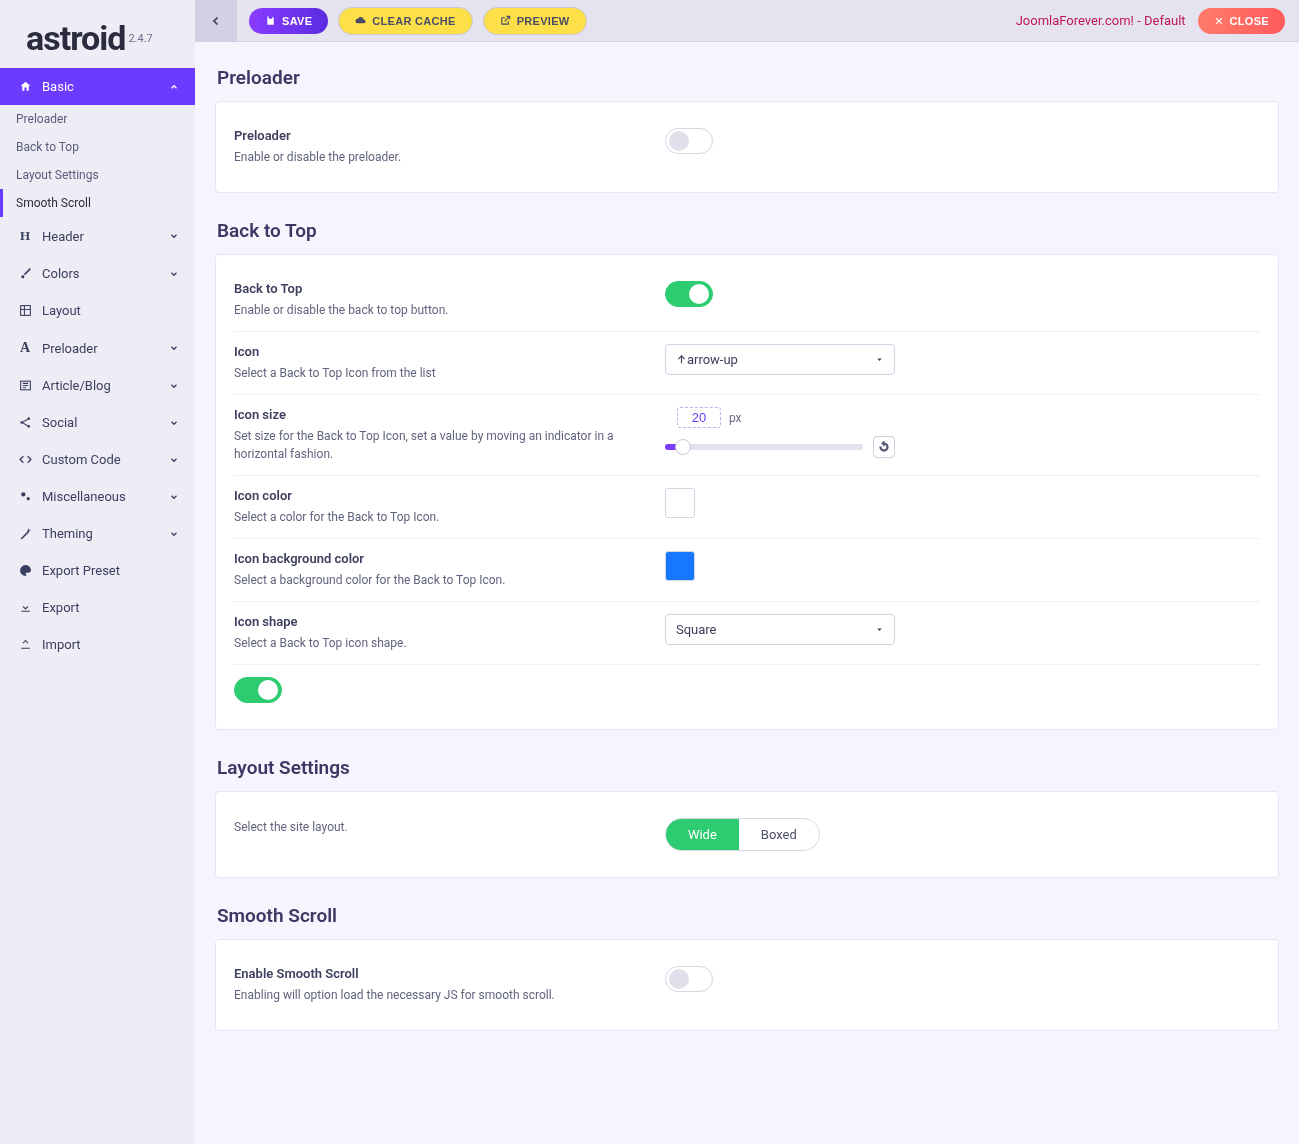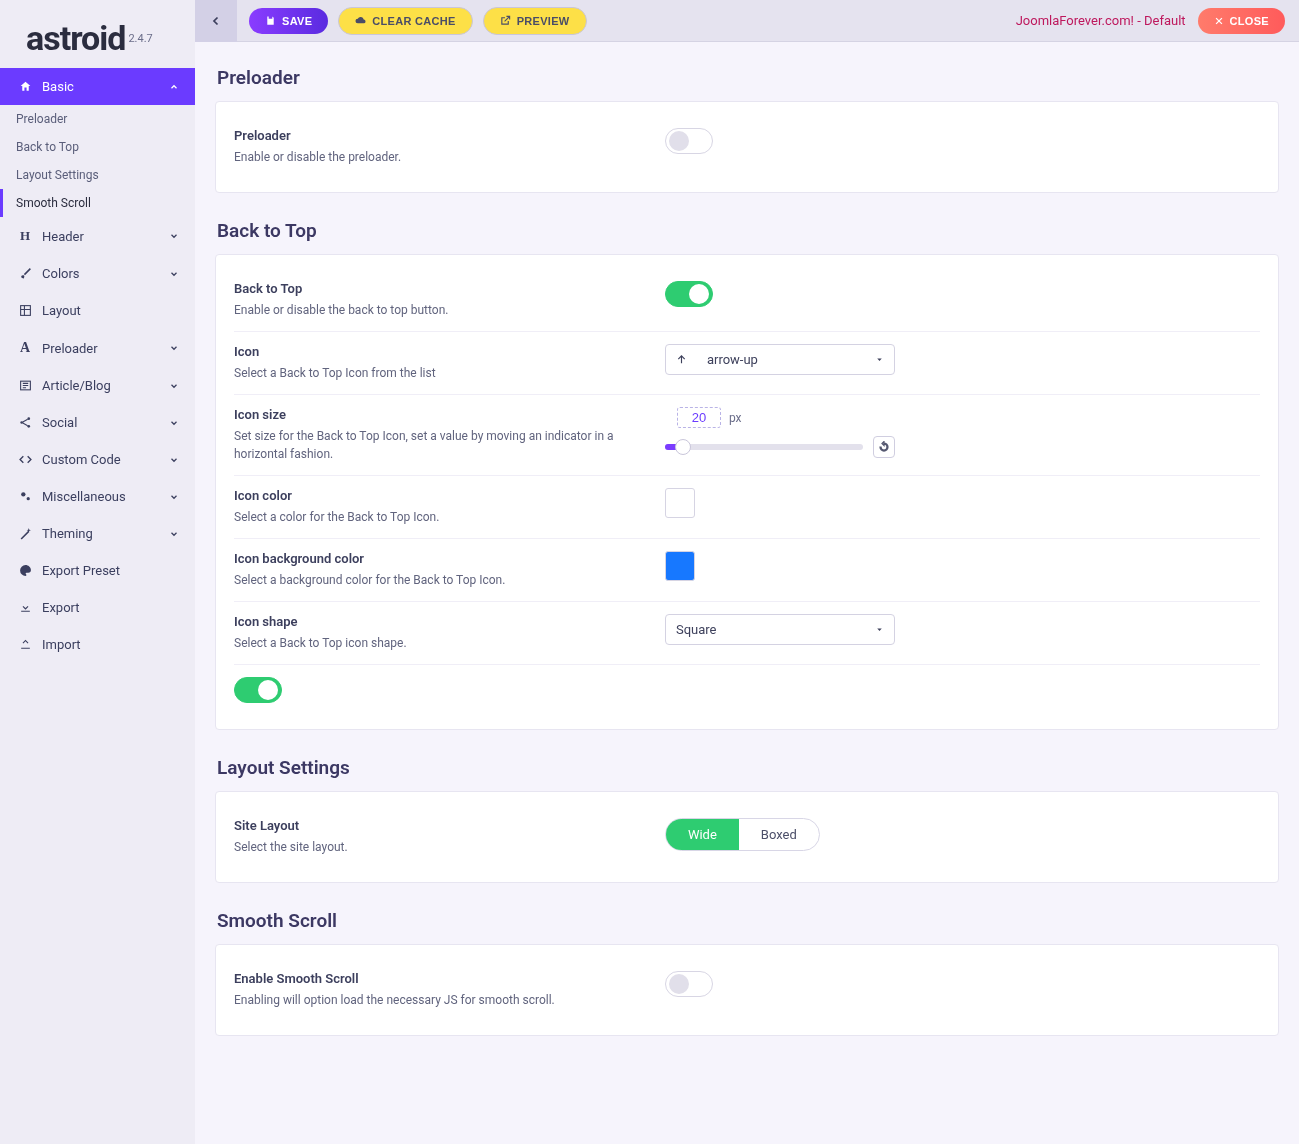--- a/index.html
+++ b/index.html
@@ -519,21 +519,21 @@
             </div>
         </div>
       </div>
       <div class="row">
         <div class="left">
           <div class="field-label">Icon</div>
           <div class="field-desc">Select a Back to Top Icon from the list</div>
         </div>
         <div class="right">
           <div class="select">
-            <span style="display:flex;align-items:center;gap:20px">
+            <span style="display:flex;align-items:center;gap:0">
               <span>
                   <svg width="11" height="11" viewBox="0 0 24 24" fill="none" stroke="currentColor" stroke-width="2.5">
                     <path d="M12 20V4M5 11l7-7 7 7"></path>
                   </svg>
                 </span>
               <span>arrow-up</span>
             </span>
             <span>
                 <svg width="9" height="9" viewBox="0 0 24 24" fill="currentColor">
                   <path d="M6 9h12l-6 7z"></path>
@@ -605,21 +605,20 @@
               <div class="knob"></div>
             </div>
         </div>
       </div>
     </div>
 
     <div class="section-title">Layout Settings</div>
     <div class="panel">
       <div class="row">
         <div class="left">
-          <div class="field-label">Site Layout</div>
           <div class="field-desc">Select the site layout.</div>
         </div>
         <div class="right">
           <div class="seg">
             <div class="seg-opt active">Wide</div>
             <div class="seg-opt">Boxed</div>
           </div>
         </div>
       </div>
     </div>

